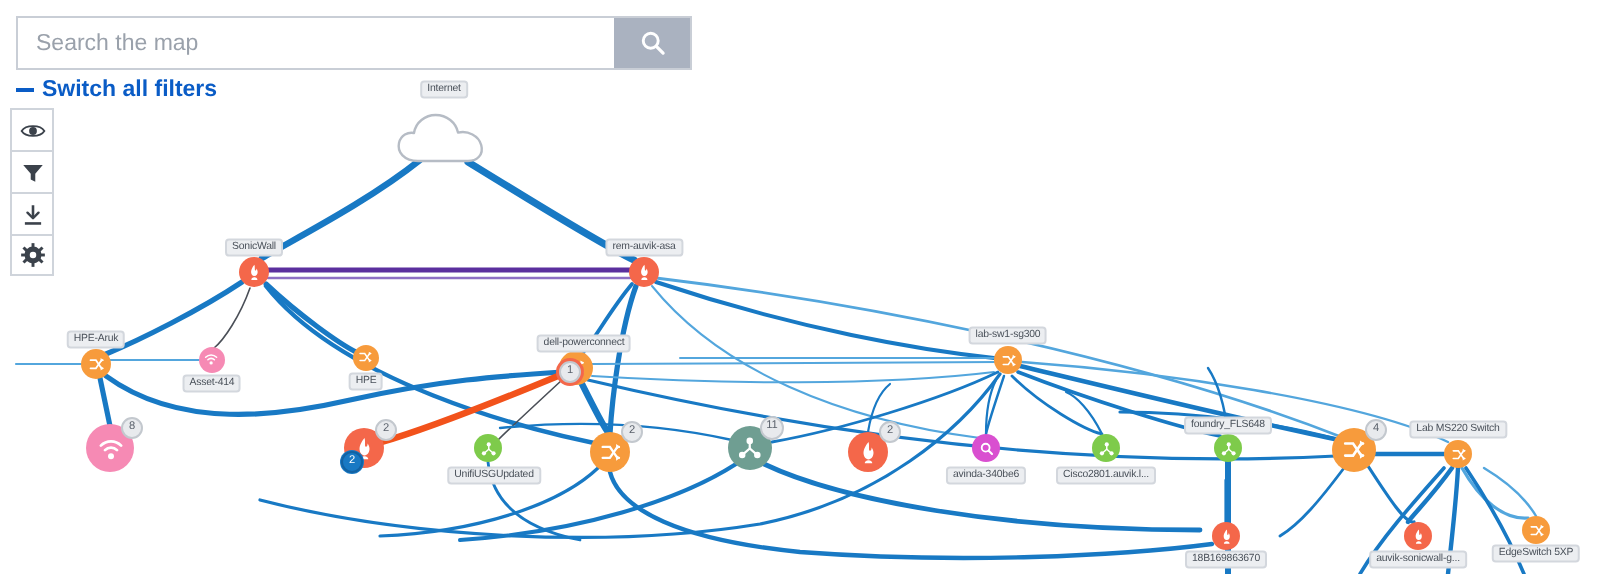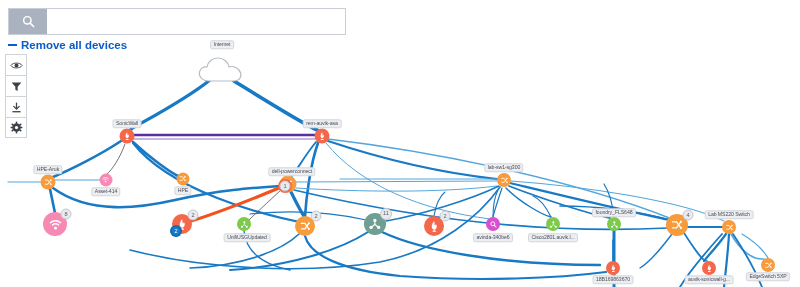--- a/index.html
+++ b/index.html
@@ -460,33 +460,34 @@
             <path d="M3 11.4 H7.6 L12.4 4.4 H13.4"></path>
           </g>
           <path d="M11.6 2.6 L14.2 4.4 L11.6 6.2 Z" fill="white"></path>
           <path d="M11.6 9.6 L14.2 11.4 L11.6 13.2 Z" fill="white"></path>
         </svg>
       </div>
       <div class="node-label" style="left: 768px; top: 277px;">EdgeSwitch 5XP</div>
     </div>
 
   <div id="search-bar">
+    <input id="search-input" type="text" placeholder="Search the map" style="">
     <button id="search-button">
       <span>
         <svg width="13" height="13" viewBox="0 0 16 16">
           <circle cx="6.6" cy="6.6" r="4.6" fill="none" stroke="#ffffff" stroke-width="1.8"></circle>
           <line x1="10.2" y1="10.2" x2="14.2" y2="14.2" stroke="#ffffff" stroke-width="2" stroke-linecap="round"></line>
         </svg>
       </span>
     </button>
   </div>
 
   <div id="remove-filters">
     <span class="minus"></span>
-    <span>Remove all devices</span>
+    <span>Switch all filters</span>
   </div>
 
   <div id="tool-rail">
     <div class="tool-btn">
       <span>
         <svg width="13" height="13" viewBox="0 0 16 16">
           <path d="M1 8 C3.5 4, 12.5 4, 15 8 C12.5 12, 3.5 12, 1 8 Z" fill="none" stroke="#3b424b" stroke-width="1.1"></path>
           <circle cx="8" cy="8" r="2.4" fill="#3b424b"></circle>
         </svg>
       </span>

